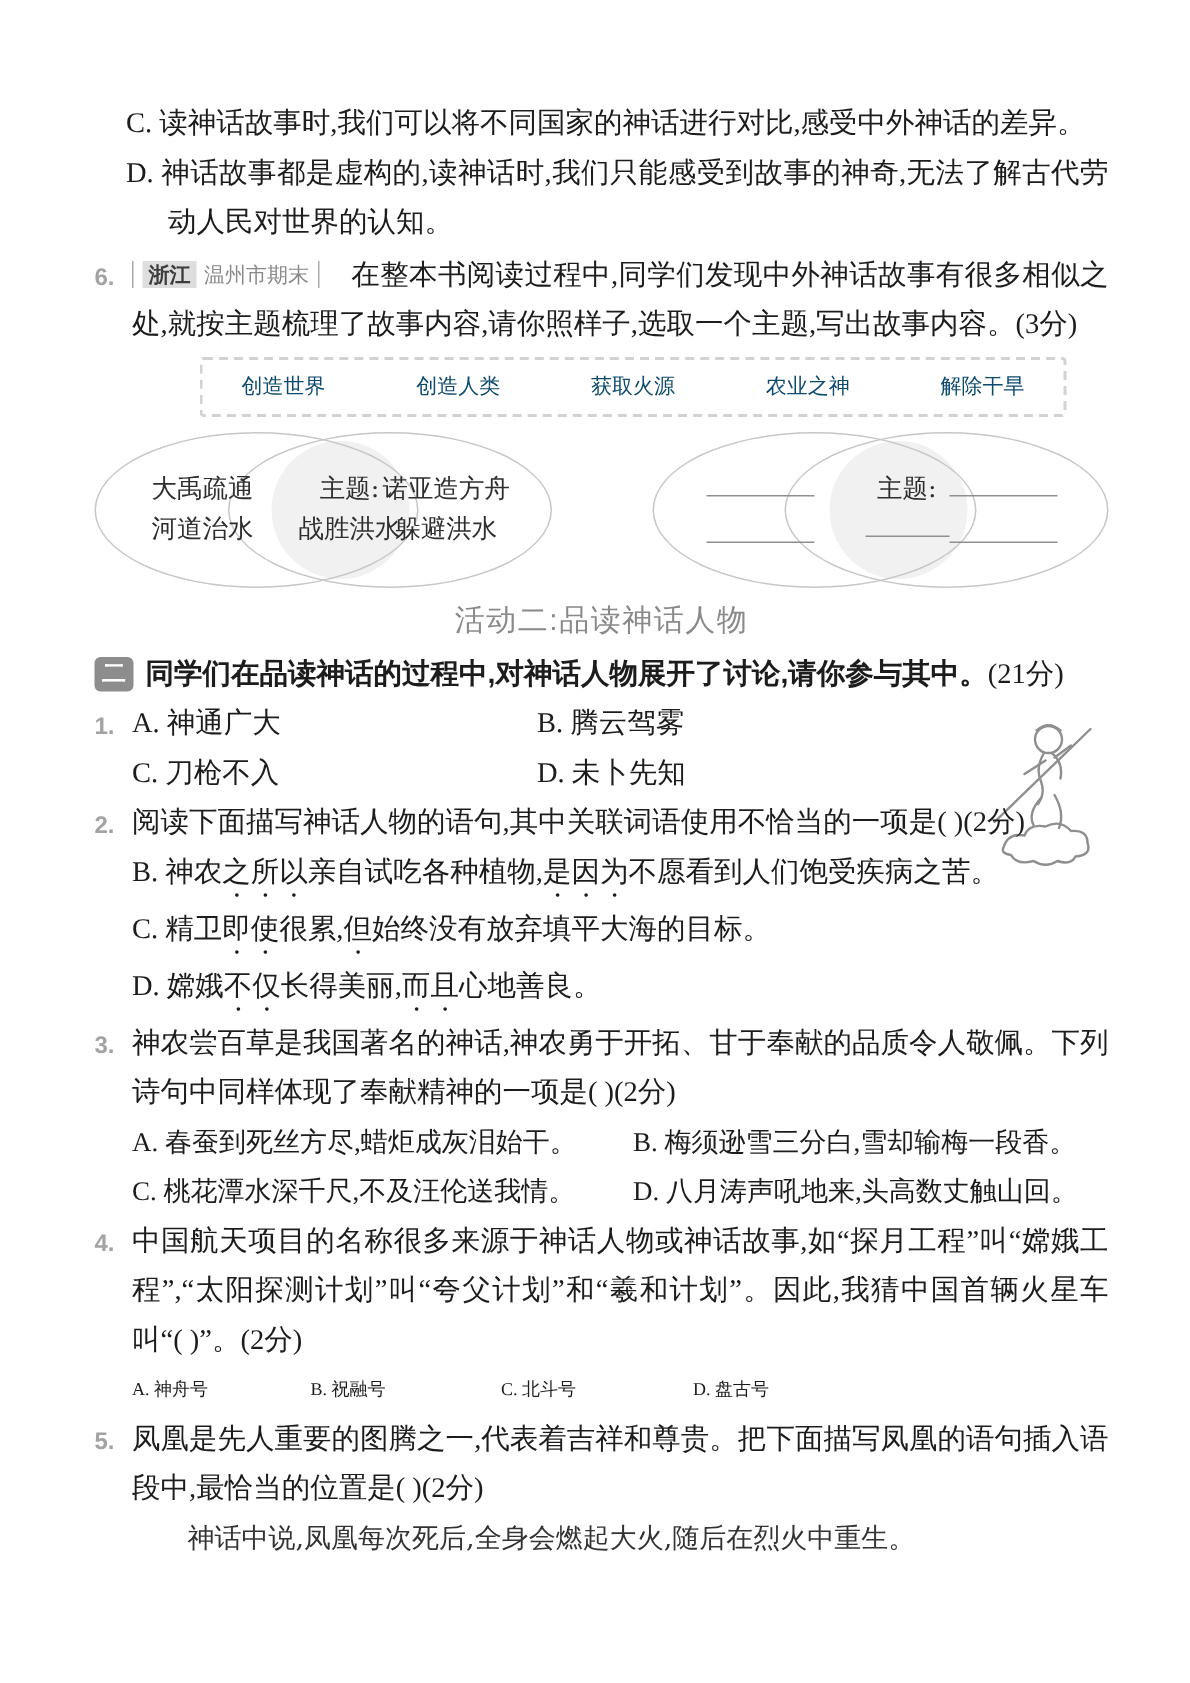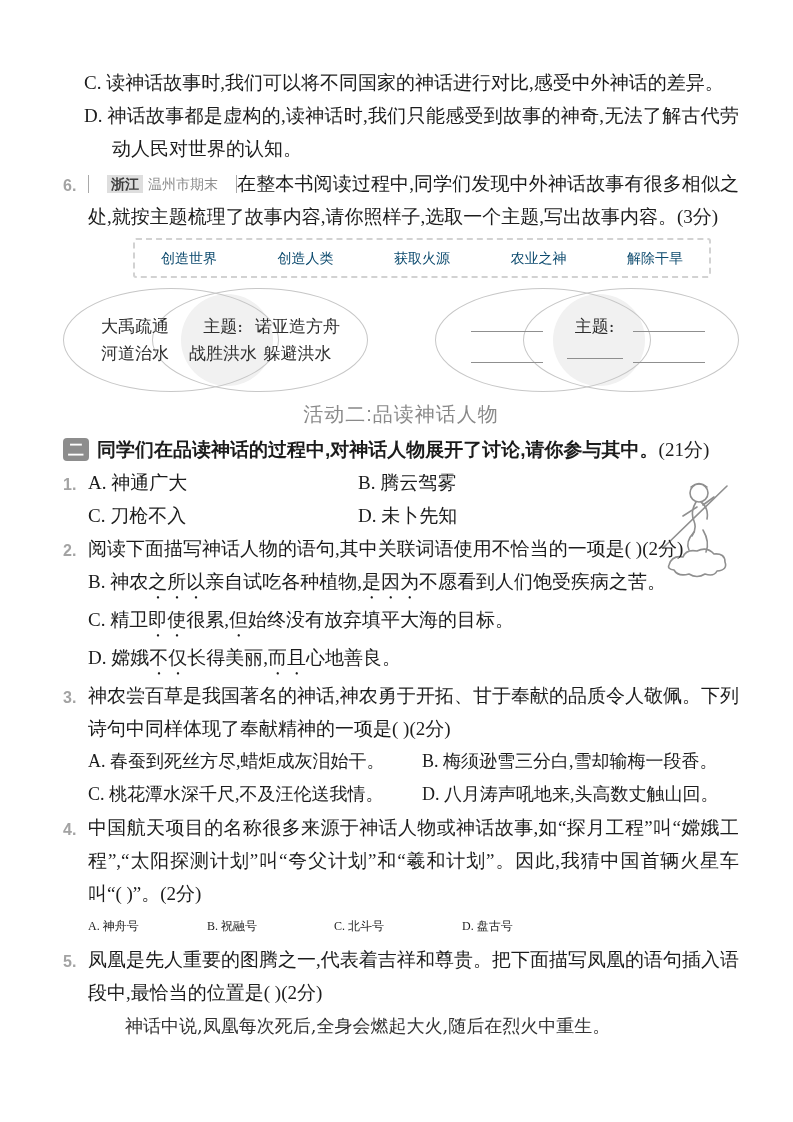--- a/index.html
+++ b/index.html
@@ -19,21 +19,21 @@
   .q { position:relative; padding-left:25px; }
   .qnum {
     position:absolute; left:0; top:2px;
     font-family:"Liberation Sans", sans-serif; font-weight:bold;
     font-size:16px; color:#a3a3a3; text-indent:0;
   }
 
   
   .badge-wrap {
     display:inline-block; border-left:1.5px solid #a9a9a9; border-right:1.5px solid #a9a9a9;
-    padding:0 18px; margin-right:0; line-height:18px; vertical-align:1px;
+    padding:0 6px; margin-right:21px; line-height:18px; vertical-align:1px;
     font-family:"Liberation Sans", sans-serif; font-size:14px;
   }
   .badge-region { background:#dedede; color:#3c3c3c; font-weight:bold; padding:1px 4px; margin-right:5px; }
   .badge-src { color:#8a8a8a; }
 
   
   .themes {
     width:578px; margin:5px 0 0 70px; border:2px dashed #d2d2d2; border-radius:3px;
     padding:3px 26px; display:flex; justify-content:space-between;
     font-family:"DejaVu Serif", serif; font-size:14px; color:#0c4a6e; line-height:30px;gap:23px;
@@ -41,21 +41,21 @@
 
   
   .venns { display:flex; gap:67px; margin:10px 0 6px 0; height:104px; }
   .venn { position:relative; width:328px; height:104px;
           font-family:"DejaVu Serif", serif; font-size:17px; line-height:27px; color:#2e2e2e; text-align:center; }
   .venn .lens { position:absolute; left:118px; top:6px; width:92px; height:92px; border-radius:50%; background:#f1f1f1; }
   .venn .ell { position:absolute; top:0; width:216px; height:104px; border:1px solid #c7c7c7; border-radius:50%; }
   .ell.left { left:0; } .ell.right { right:0; }
   .vtext { position:absolute; }
   .vt-left  { left:16px;  top:25px; width:112px; }
-  .vt-center{ left:114px; top:25px; width:92px; }
+  .vt-center{ left:124px; top:25px; width:92px; }
   .vt-right { right:12px; top:25px; width:116px; }
   .bl { display:inline-block; border-bottom:1.5px solid #8f8f8f; height:14px; }
   .w72 { width:72px; } .w56 { width:56px; }
   .blankrow { height:31px; }
 
   
   .activity-heading {
     text-align:center; font-family:"Liberation Sans", sans-serif; font-weight:normal;
     font-size:20px; color:#8a8a8a; letter-spacing:1px; margin:4px 0 0;
   }

